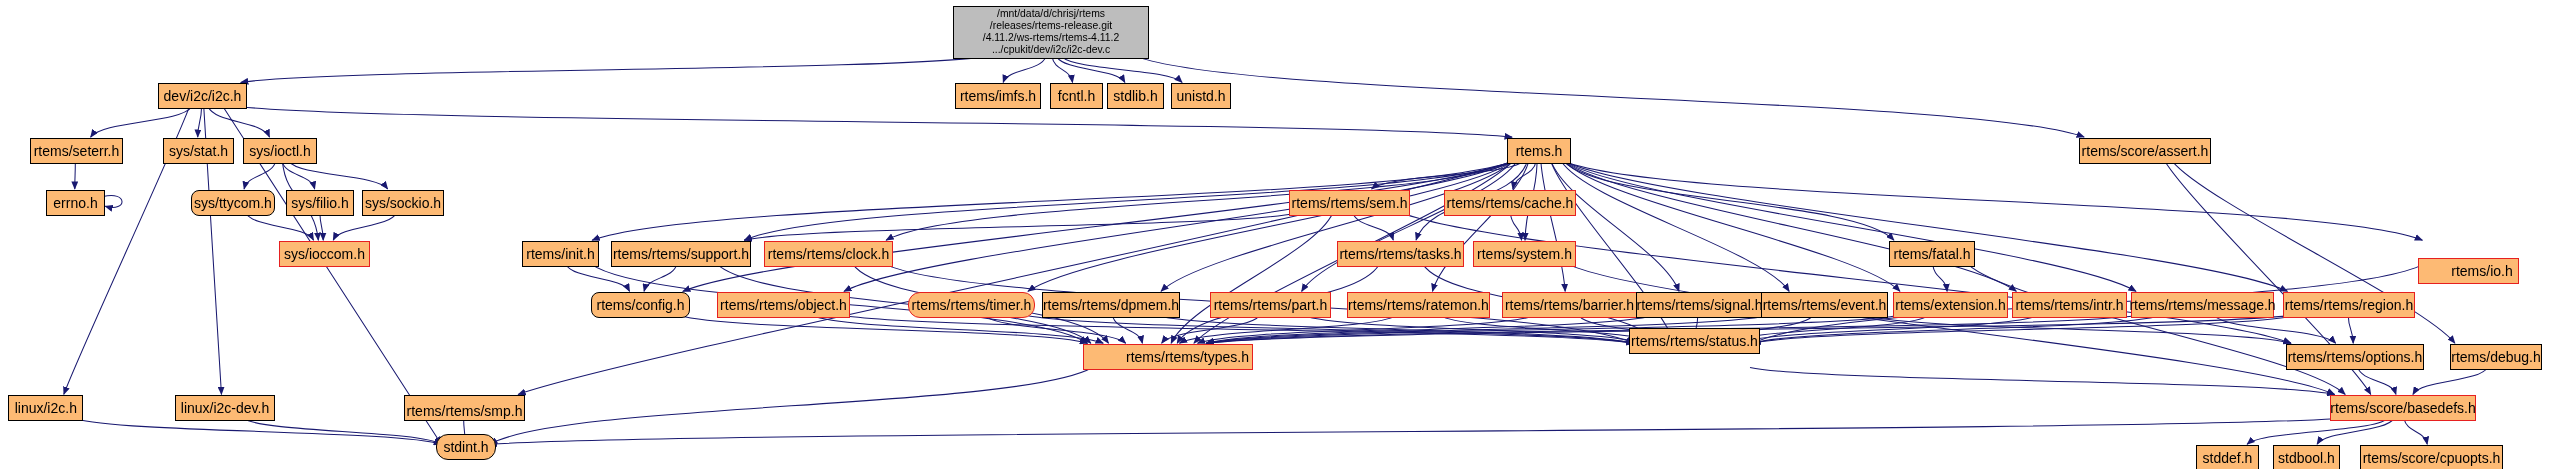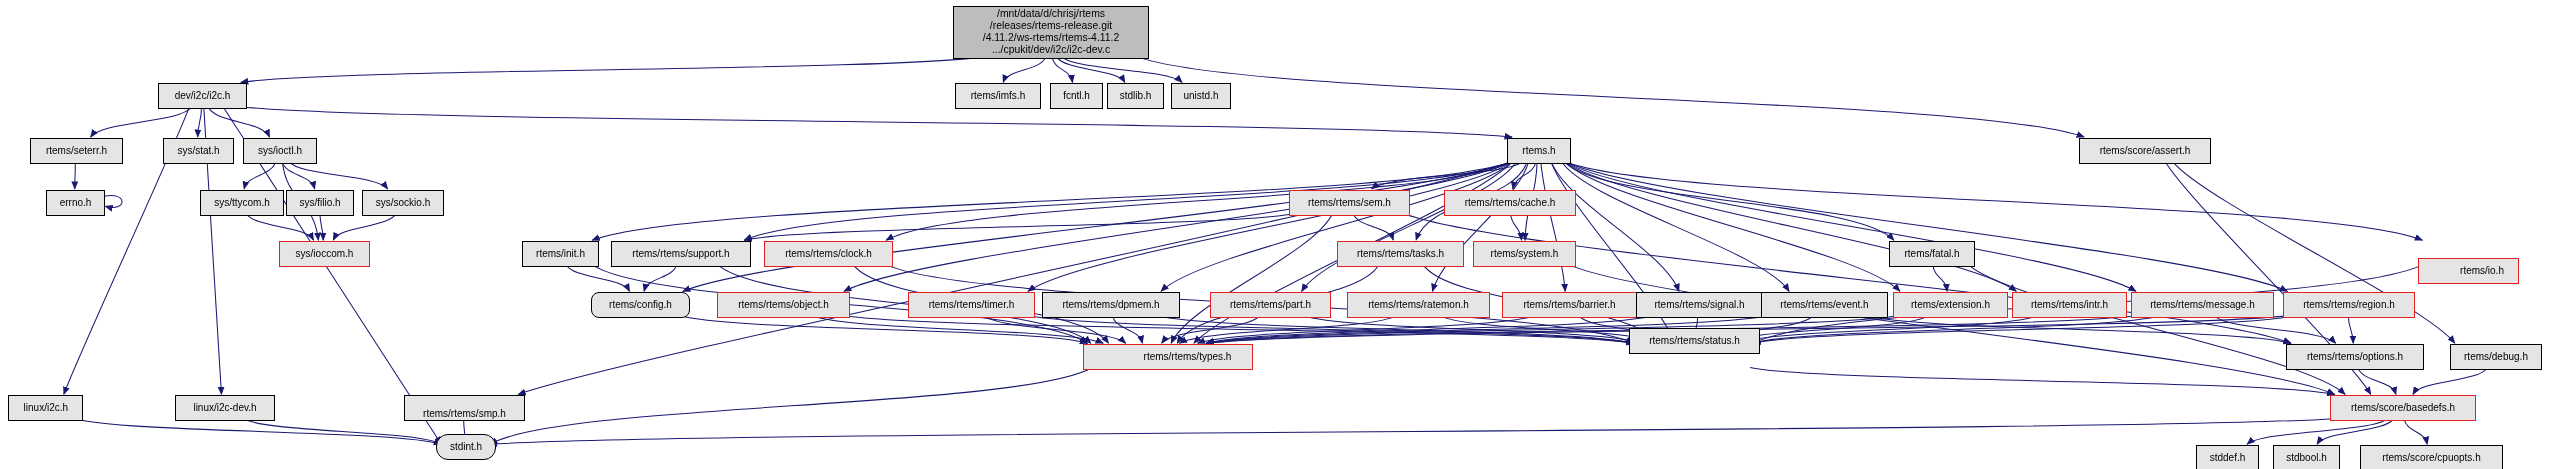--- a/index.html
+++ b/index.html
@@ -8,22 +8,22 @@
     font-family:Liberation Sans, sans-serif;
     background:#ffffff;
     overflow:hidden;
   }
   .canvas svg{position:absolute;left:0;top:0;width:100%;height:100%;}
   .edge{fill:none;stroke:var(--edge,#191970);stroke-width:1.5;}
   .node{
     position:absolute;
     display:flex;flex-direction:column;align-items:center;justify-content:center;
     border:1.2px solid var(--nodeborder,#000000);
-    background:#e5e5e5;
-    font-size:10px;line-height:1.15;white-space:nowrap;color:#000000;
+    background:#fdba74;
+    font-size:14px;line-height:1.15;white-space:nowrap;color:#000000;
     cursor:pointer;
   }
   .node.red{border-color:var(--red,#e62020);}
   .node.gray{background:var(--grayfill,#bdbdbd);font-size:10.4px;cursor:default;}
   .node .nl{display:block;}
 </style>
 </head>
 <body>
 
 <div id="canvas" class="canvas" style="width: 2576px; height: 470px; background: rgb(255, 255, 255);">
@@ -171,21 +171,21 @@
       </div>
       <div class="node" style="left: 1507px; top: 138px; width: 62px; height: 23.5px;">
         <span class="nl">rtems.h</span>
       </div>
       <div class="node" style="left: 2079px; top: 138px; width: 130px; height: 23.5px;">
         <span class="nl">rtems/score/assert.h</span>
       </div>
       <div class="node" style="left: 46px; top: 190px; width: 57px; height: 23.5px;">
         <span class="nl">errno.h</span>
       </div>
-      <div class="node" style="left: 200px; top: 190px; width: 82px; height: 23.5px;">
+      <div class="node" style="left: 191px; top: 190px; width: 82px; height: 23.5px; border-radius: 8px;">
         <span class="nl">sys/ttycom.h</span>
       </div>
       <div class="node" style="left: 286px; top: 190px; width: 66px; height: 23.5px;">
         <span class="nl">sys/filio.h</span>
       </div>
       <div class="node" style="left: 362px; top: 190px; width: 80px; height: 23.5px;">
         <span class="nl">sys/sockio.h</span>
       </div>
       <div class="node red" style="left: 1289px; top: 190px; width: 119px; height: 23.5px;">
         <span class="nl">rtems/rtems/sem.h</span>
@@ -216,21 +216,21 @@
       </div>
       <div class="node red" style="left: 2418px; top: 258px; width: 72px; height: 23.5px; padding-left: 27px;">
         <span class="nl">rtems/io.h</span>
       </div>
       <div class="node" style="left: 591px; top: 292px; width: 97px; height: 23.5px; border-radius: 8px;">
         <span class="nl">rtems/config.h</span>
       </div>
       <div class="node red" style="left: 717px; top: 292px; width: 131px; height: 23.5px;">
         <span class="nl">rtems/rtems/object.h</span>
       </div>
-      <div class="node red" style="left: 908px; top: 292px; width: 125px; height: 23.5px;">
+      <div class="node red" style="left: 908px; top: 292px; width: 125px; height: 23.5px; border-radius: 12px;">
         <span class="nl">rtems/rtems/timer.h</span>
       </div>
       <div class="node" style="left: 1042px; top: 292px; width: 136px; height: 23.5px;">
         <span class="nl">rtems/rtems/dpmem.h</span>
       </div>
       <div class="node red" style="left: 1210px; top: 292px; width: 119px; height: 23.5px;">
         <span class="nl">rtems/rtems/part.h</span>
       </div>
       <div class="node red" style="left: 1347px; top: 292px; width: 141px; height: 23.5px;">
         <span class="nl">rtems/rtems/ratemon.h</span>

